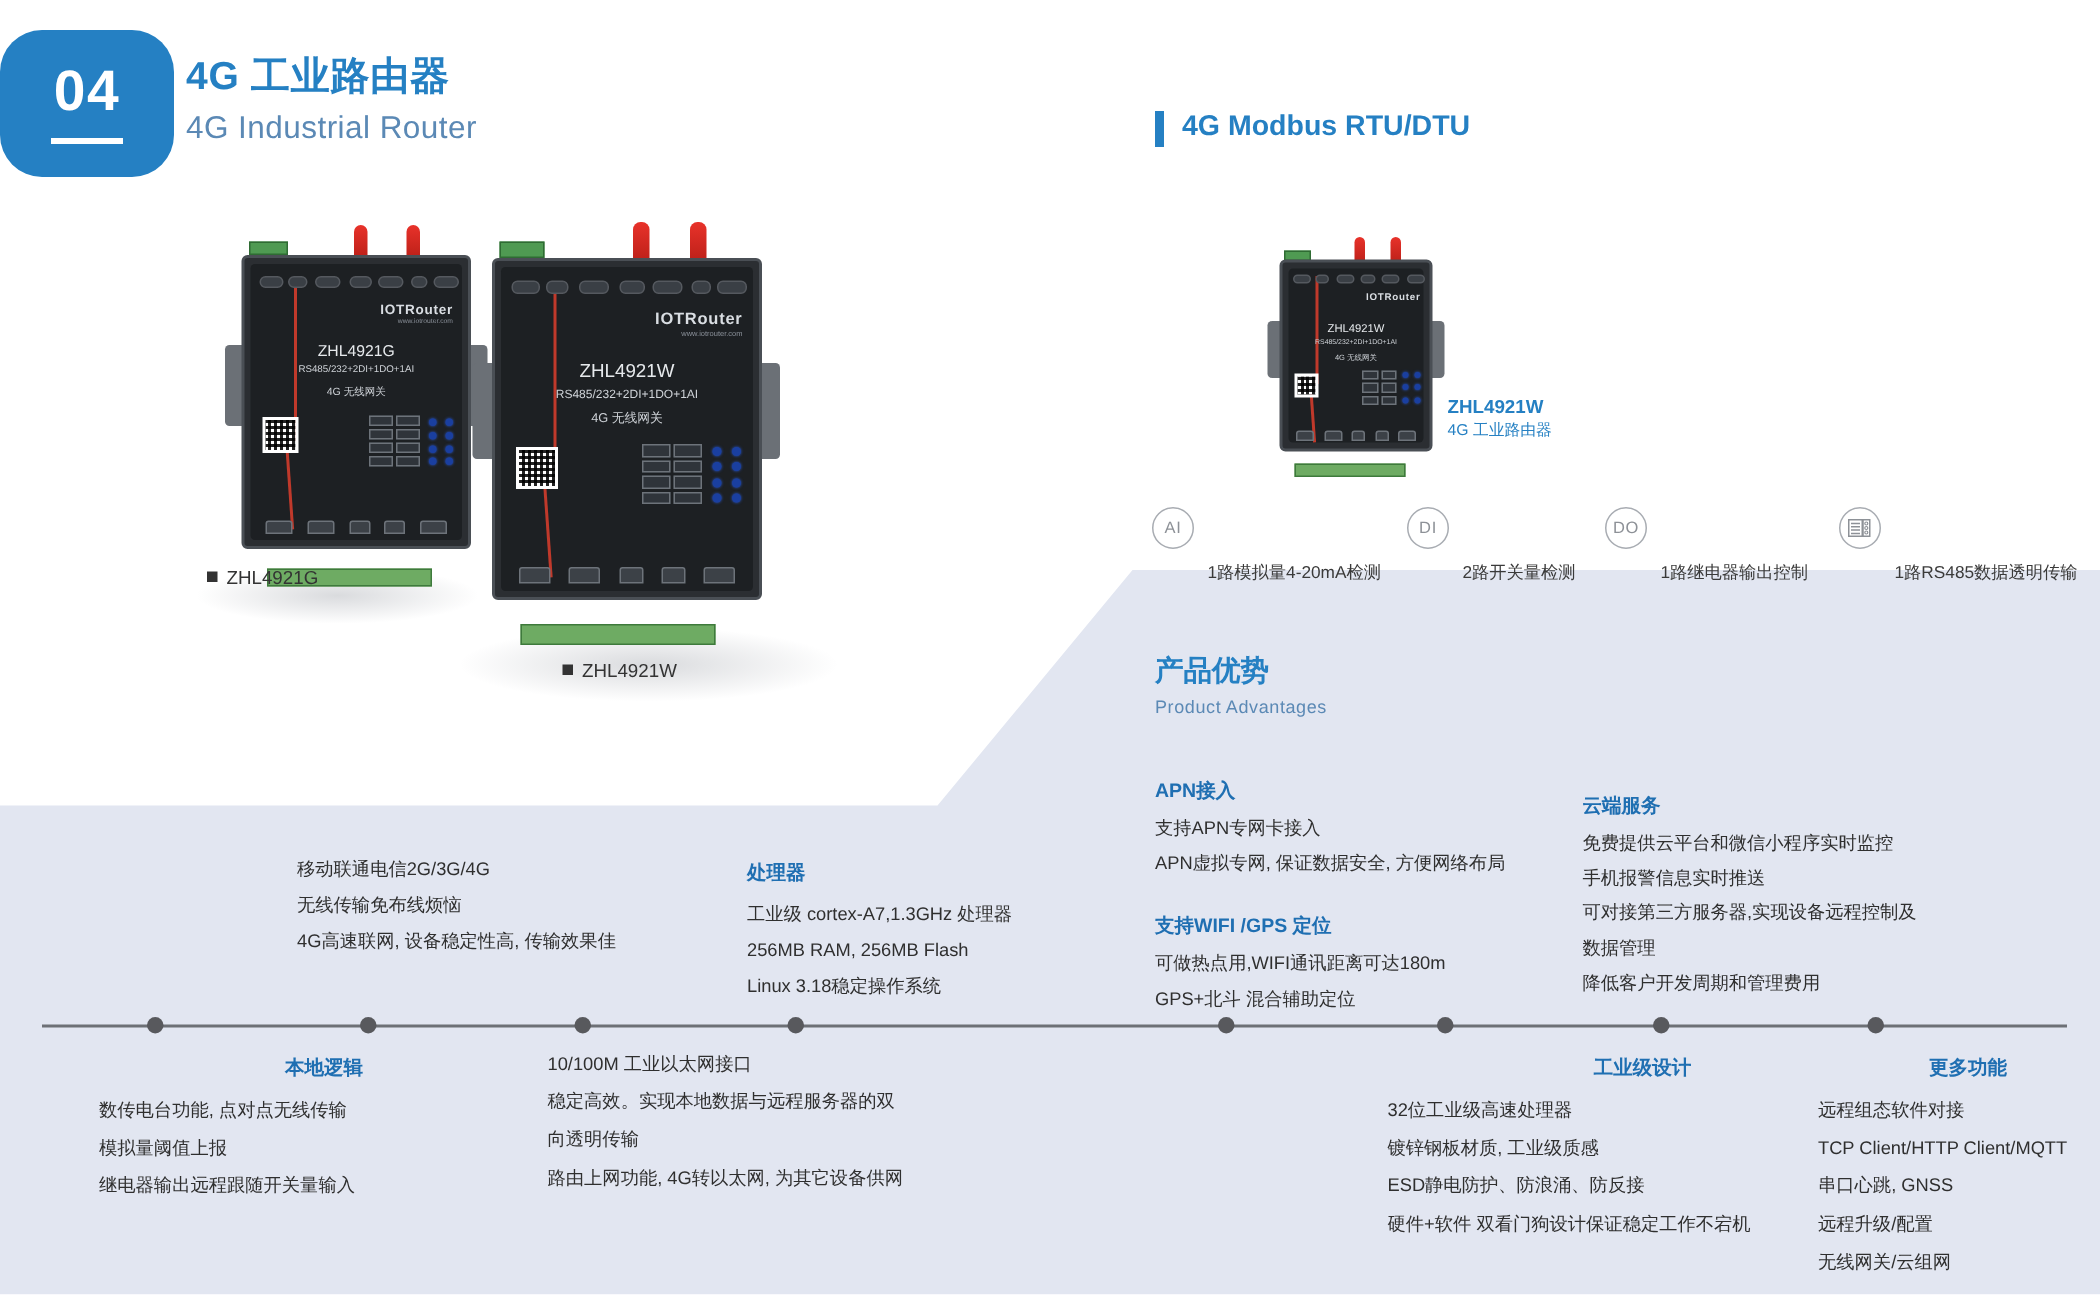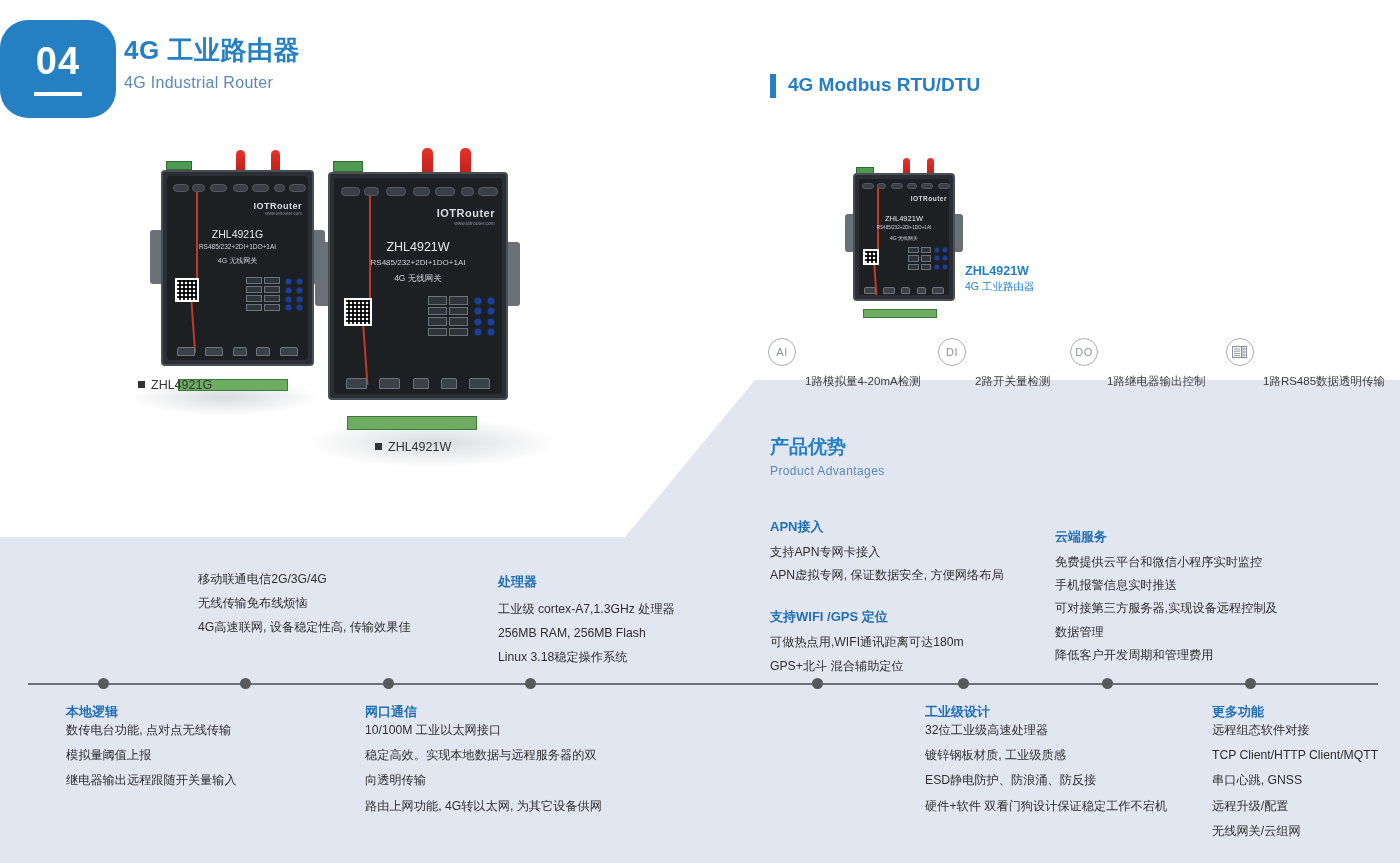--- a/index.html
+++ b/index.html
@@ -25,21 +25,21 @@
   .hdr-badge .rule {
     position:absolute; left:34px; top:72px; width:48px; height:4px; background:#fff;
   }
   .hdr-title {
     position:absolute; left:124px; top:33px;
     font-size:26px; font-weight:bold; color:#2580c3; letter-spacing:0.5px;
     white-space:nowrap;
   }
   .hdr-sub {
     position:absolute; left:124px; top:74px;
-    font-size:16px; color:#5b89b5; letter-spacing:0.3px; white-space:nowrap;
+    font-size:21px; color:#5b89b5; letter-spacing:0.3px; white-space:nowrap;
   }
 
   
   .sect2-bar {
     position:absolute; left:770px; top:74px; width:6px; height:24px; background:#2580c3;
   }
   .sect2-title {
     position:absolute; left:788px; top:74px;
     font-size:19px; font-weight:bold; color:#2580c3; white-space:nowrap;
   }
@@ -143,21 +143,21 @@
   .spec-col { position:absolute; }
   .spec-h { font-size:13px; font-weight:bold; color:#1f6fb2; margin-bottom:12px; white-space:nowrap; }
   .spec-p { font-size:12.2px; color:#2f2f2f; line-height:1.0; margin-bottom:12px; white-space:nowrap; }
 
   
   .tl-line { position:absolute; left:28px; top:683px; width:1350px; height:1.6px; background:#6d7076; }
   .tl-dot { position:absolute; top:678px; width:11px; height:11px; border-radius:50%; background:#58595d; }
 
   
   .bcol { position:absolute; top:703px; }
-  .bcol-h { font-size:13px; font-weight:bold; color:#1f6fb2; margin-bottom:3px; white-space:nowrap; }
+  .bcol-h { font-size:13px; font-weight:bold; color:#1f6fb2; margin-bottom:13px; white-space:nowrap;text-align:center; }
   .bcol-p { font-size:12.2px; color:#2f2f2f; line-height:1.0; margin-bottom:13px; white-space:nowrap; }
 </style>
 </head>
 <body>
 
 <div id="page">
 
   <div class="band"></div>
 
   <div class="hdr-badge">
@@ -447,21 +447,20 @@
   <div class="tl-dot" style="left:1245px;"></div>
 
   <div class="bcol" style="left:66px; width:300px;">
     <div class="bcol-h">本地逻辑</div>
     <div class="bcol-p">数传电台功能, 点对点无线传输</div>
     <div class="bcol-p">模拟量阈值上报</div>
     <div class="bcol-p">继电器输出远程跟随开关量输入</div>
   </div>
 
   <div class="bcol" style="left:365px; width:320px;">
-    <div class="bcol-h">网口通信</div>
     <div class="bcol-p">10/100M 工业以太网接口</div>
     <div class="bcol-p">稳定高效。实现本地数据与远程服务器的双</div>
     <div class="bcol-p">向透明传输</div>
     <div class="bcol-p">路由上网功能, 4G转以太网, 为其它设备供网</div>
   </div>
 
   <div class="bcol" style="left:925px; width:340px;">
     <div class="bcol-h">工业级设计</div>
     <div class="bcol-p">32位工业级高速处理器</div>
     <div class="bcol-p">镀锌钢板材质, 工业级质感</div>

